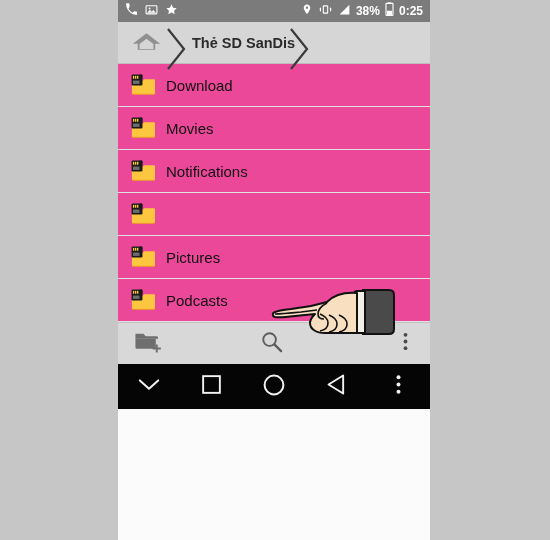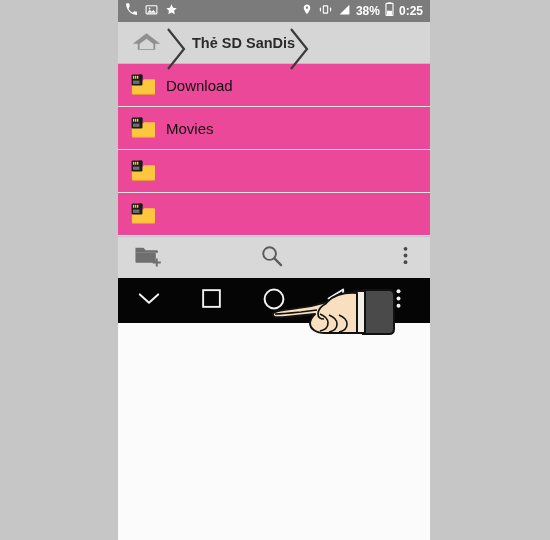--- a/index.html
+++ b/index.html
@@ -250,34 +250,65 @@
             <path fill="#f0a91e" d="M2 6.5h8.6l2.2 2.5H26c.6 0 1 .4 1 1v12.5c0 .6-.4 1-1 1H3c-.6 0-1-.4-1-1z"></path>
             <path fill="#fcc63f" d="M2 9h11.2l2.1-2.2H26c.6 0 1 .4 1 1v13.7c0 .6-.4 1-1 1H3c-.6 0-1-.4-1-1z"></path>
             <rect x="1.6" y="1.6" width="11.8" height="12" rx="1.4" fill="#1b1b1b"></rect>
             <path fill="#1b1b1b" d="M10.2 1.6h2c.7 0 1.2.5 1.2 1.2v3.4h-3.2z"></path>
             <rect x="3.1" y="3.1" width="1.5" height="3.1" fill="#f4c838"></rect>
             <rect x="5.3" y="3.1" width="1.5" height="3.1" fill="#f4c838"></rect>
             <rect x="7.5" y="3.1" width="1.5" height="3.1" fill="#f4c838"></rect>
             <rect x="3.1" y="8.2" width="7.1" height="3.6" fill="#6e6e6e"></rect>
           </svg>
         </span>
-      </div>
-      <div class="row">
-        <span>
-          <svg class="folder-ico" viewBox="0 0 28 26">
-            <path fill="#f0a91e" d="M2 6.5h8.6l2.2 2.5H26c.6 0 1 .4 1 1v12.5c0 .6-.4 1-1 1H3c-.6 0-1-.4-1-1z"></path>
-            <path fill="#fcc63f" d="M2 9h11.2l2.1-2.2H26c.6 0 1 .4 1 1v13.7c0 .6-.4 1-1 1H3c-.6 0-1-.4-1-1z"></path>
-            <rect x="1.6" y="1.6" width="11.8" height="12" rx="1.4" fill="#1b1b1b"></rect>
-            <path fill="#1b1b1b" d="M10.2 1.6h2c.7 0 1.2.5 1.2 1.2v3.4h-3.2z"></path>
-            <rect x="3.1" y="3.1" width="1.5" height="3.1" fill="#f4c838"></rect>
-            <rect x="5.3" y="3.1" width="1.5" height="3.1" fill="#f4c838"></rect>
-            <rect x="7.5" y="3.1" width="1.5" height="3.1" fill="#f4c838"></rect>
-            <rect x="3.1" y="8.2" width="7.1" height="3.6" fill="#6e6e6e"></rect>
-          </svg>
-        </span>
+        <span class="row-name">Notifications</span>
+      </div>
+      <div class="row">
+        <span>
+          <svg class="folder-ico" viewBox="0 0 28 26">
+            <path fill="#f0a91e" d="M2 6.5h8.6l2.2 2.5H26c.6 0 1 .4 1 1v12.5c0 .6-.4 1-1 1H3c-.6 0-1-.4-1-1z"></path>
+            <path fill="#fcc63f" d="M2 9h11.2l2.1-2.2H26c.6 0 1 .4 1 1v13.7c0 .6-.4 1-1 1H3c-.6 0-1-.4-1-1z"></path>
+            <rect x="1.6" y="1.6" width="11.8" height="12" rx="1.4" fill="#1b1b1b"></rect>
+            <path fill="#1b1b1b" d="M10.2 1.6h2c.7 0 1.2.5 1.2 1.2v3.4h-3.2z"></path>
+            <rect x="3.1" y="3.1" width="1.5" height="3.1" fill="#f4c838"></rect>
+            <rect x="5.3" y="3.1" width="1.5" height="3.1" fill="#f4c838"></rect>
+            <rect x="7.5" y="3.1" width="1.5" height="3.1" fill="#f4c838"></rect>
+            <rect x="3.1" y="8.2" width="7.1" height="3.6" fill="#6e6e6e"></rect>
+          </svg>
+        </span>
+      </div>
+      <div class="row">
+        <span>
+          <svg class="folder-ico" viewBox="0 0 28 26">
+            <path fill="#f0a91e" d="M2 6.5h8.6l2.2 2.5H26c.6 0 1 .4 1 1v12.5c0 .6-.4 1-1 1H3c-.6 0-1-.4-1-1z"></path>
+            <path fill="#fcc63f" d="M2 9h11.2l2.1-2.2H26c.6 0 1 .4 1 1v13.7c0 .6-.4 1-1 1H3c-.6 0-1-.4-1-1z"></path>
+            <rect x="1.6" y="1.6" width="11.8" height="12" rx="1.4" fill="#1b1b1b"></rect>
+            <path fill="#1b1b1b" d="M10.2 1.6h2c.7 0 1.2.5 1.2 1.2v3.4h-3.2z"></path>
+            <rect x="3.1" y="3.1" width="1.5" height="3.1" fill="#f4c838"></rect>
+            <rect x="5.3" y="3.1" width="1.5" height="3.1" fill="#f4c838"></rect>
+            <rect x="7.5" y="3.1" width="1.5" height="3.1" fill="#f4c838"></rect>
+            <rect x="3.1" y="8.2" width="7.1" height="3.6" fill="#6e6e6e"></rect>
+          </svg>
+        </span>
+        <span class="row-name">Pictures</span>
+      </div>
+      <div class="row">
+        <span>
+          <svg class="folder-ico" viewBox="0 0 28 26">
+            <path fill="#f0a91e" d="M2 6.5h8.6l2.2 2.5H26c.6 0 1 .4 1 1v12.5c0 .6-.4 1-1 1H3c-.6 0-1-.4-1-1z"></path>
+            <path fill="#fcc63f" d="M2 9h11.2l2.1-2.2H26c.6 0 1 .4 1 1v13.7c0 .6-.4 1-1 1H3c-.6 0-1-.4-1-1z"></path>
+            <rect x="1.6" y="1.6" width="11.8" height="12" rx="1.4" fill="#1b1b1b"></rect>
+            <path fill="#1b1b1b" d="M10.2 1.6h2c.7 0 1.2.5 1.2 1.2v3.4h-3.2z"></path>
+            <rect x="3.1" y="3.1" width="1.5" height="3.1" fill="#f4c838"></rect>
+            <rect x="5.3" y="3.1" width="1.5" height="3.1" fill="#f4c838"></rect>
+            <rect x="7.5" y="3.1" width="1.5" height="3.1" fill="#f4c838"></rect>
+            <rect x="3.1" y="8.2" width="7.1" height="3.6" fill="#6e6e6e"></rect>
+          </svg>
+        </span>
+        <span class="row-name">Podcasts</span>
       </div>
     </div>
 
   <div id="toolbar">
     <div class="tb-slot left">
       <span>
         <svg width="27" height="24" viewBox="0 0 28 24">
           <path fill="#6e6e6e" d="M1.5 3.5h8.3l2.3 2.6h11.4c.8 0 1.4.6 1.4 1.4v1.1H1.5z"></path>
           <path fill="#6e6e6e" d="M1.5 8.6h21.1v9.1c0 .8-.6 1.4-1.4 1.4H2.9c-.8 0-1.4-.6-1.4-1.4z"></path>
           <path fill="#6e6e6e" d="M22.6 14.6h2v3.2h3.2v2h-3.2V23h-2v-3.2h-3.2v-2h3.2z"></path>

